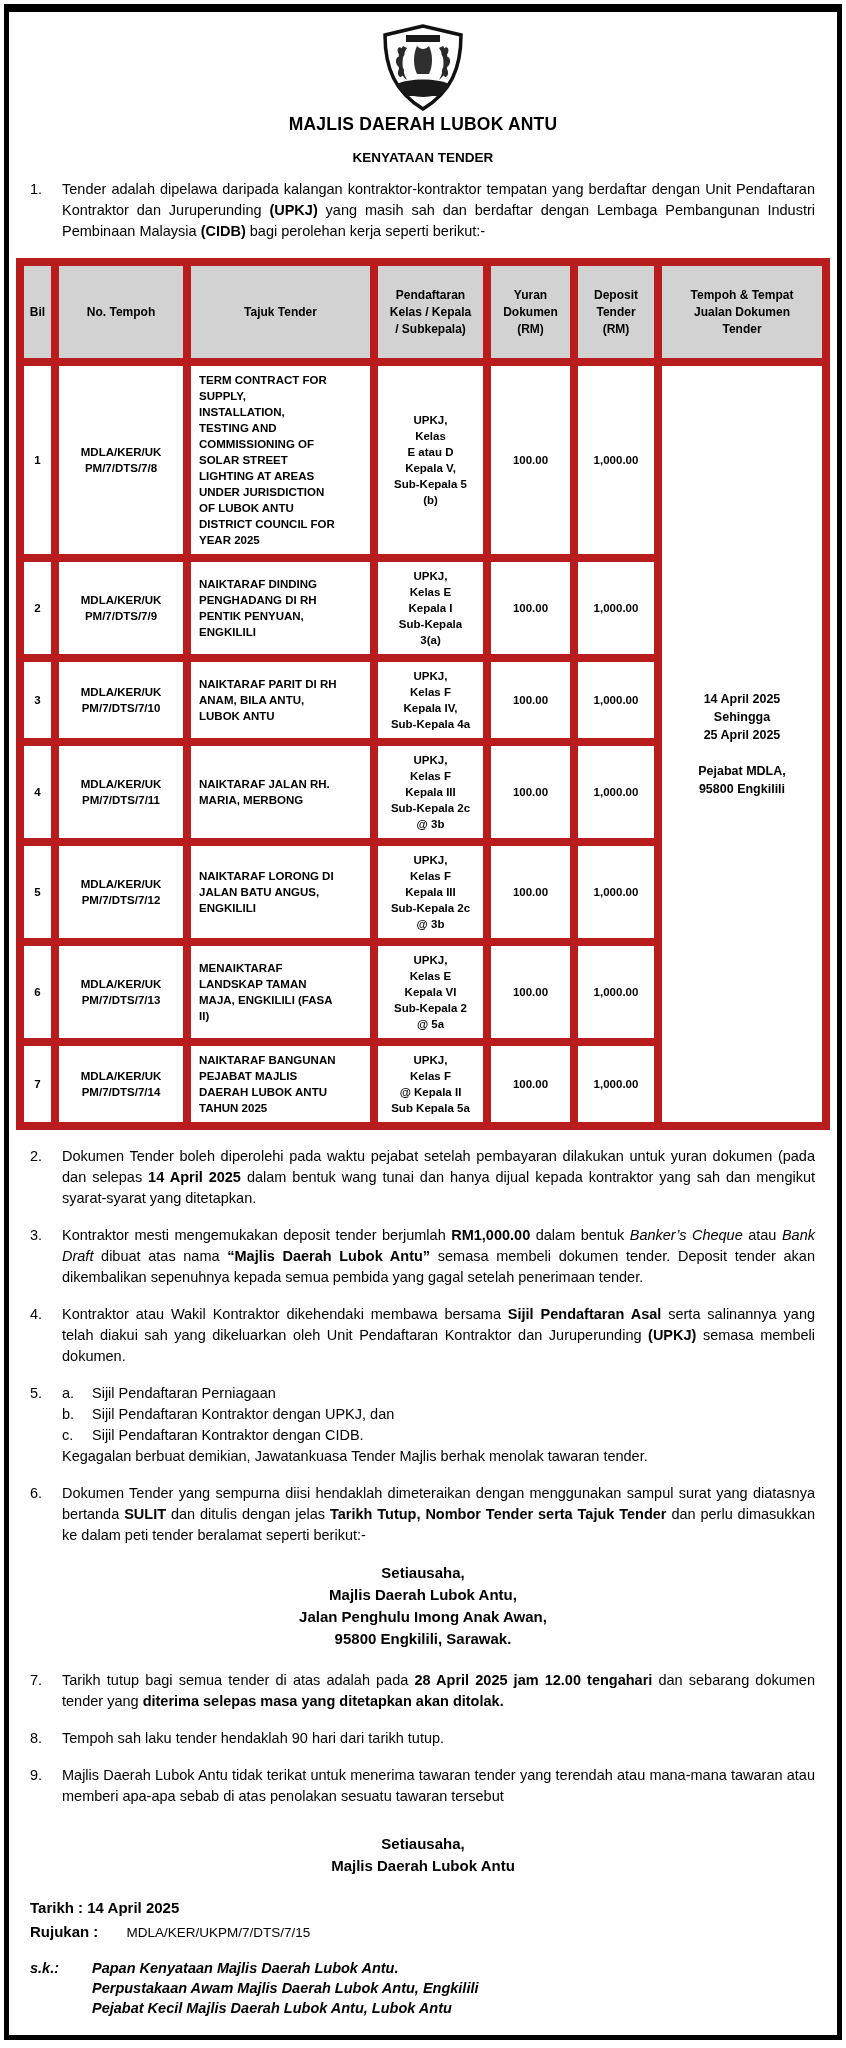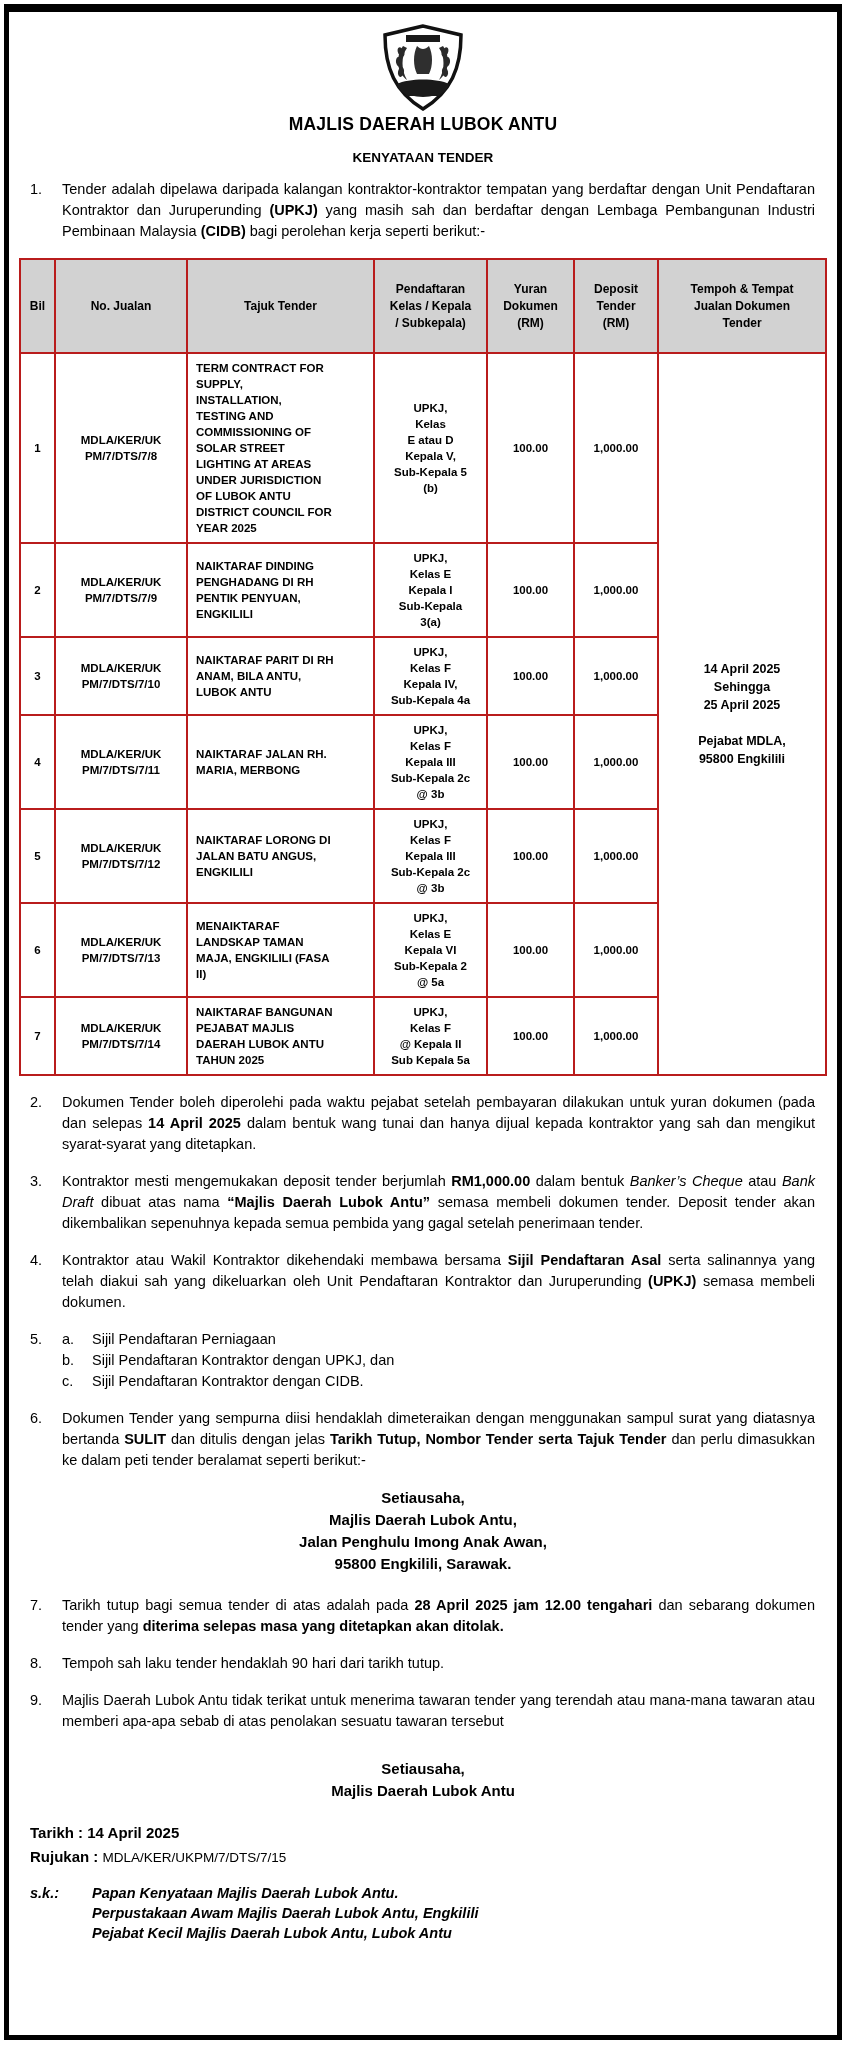--- a/index.html
+++ b/index.html
@@ -11,36 +11,36 @@
   .org{ text-align:center;font-size:17.5px;font-weight:bold;margin:2px 0 0; letter-spacing:.2px;}
   .sub{ text-align:center;font-size:13.5px;font-weight:bold;margin:15px 0 14px;}
   
   .para{display:flex;margin:0 16px 16px 15px;font-size:14.5px;line-height:21px;text-align:justify;}
   .para .num{flex:none;width:32px;}
   .para .body{flex:1;}
   .b{font-weight:bold;}
   .i{font-style:italic;}
   
   table.tbl{border-collapse:collapse;margin:0 auto 16px;table-layout:fixed;width:806px;}
-  .tbl th,.tbl td{border:2px solid #b91c1c;font-weight:bold;text-align:center;vertical-align:middle;
+  .tbl th,.tbl td{border:8px solid #b91c1c;font-weight:bold;text-align:center;vertical-align:middle;
     font-size:11.5px;line-height:16px;padding:6px 3px;white-space:pre-line;word-wrap:break-word;margin-left:28px;}
   .tbl th{background:#d2d2d2;height:80px;font-size:12px;line-height:17px;}
   col.c0{width:35px}col.c1{width:132px}col.c2{width:187px}col.c3{width:113px}col.c4{width:87px}col.c5{width:84px}col.c6{width:168px}
   .tbl td.tajuk{text-align:left;padding-left:8px;}
   .tbl td.sale{font-size:12.5px;line-height:18px;}
   
   .subrow{display:flex;text-align:left;}
   .sublet{flex:none;width:30px;}
   .tail{text-align:left;}
   
   .addr{text-align:center;font-weight:bold;font-size:15px;line-height:22px;margin:4px 0 20px;}
   .sig{text-align:center;font-weight:bold;font-size:15px;line-height:22px;margin:26px 0 20px;}
   
   .meta{margin:0 16px 2px 15px;font-size:15px;line-height:22px;font-weight:bold;}
-  .meta .ref{font-weight:normal;font-size:13.5px;}
+  .meta .ref{font-weight:normal;font-size:13.5px;margin-left:24px;}
   .sk{display:flex;margin:14px 16px 0 15px;font-size:14.5px;line-height:20px;font-weight:bold;font-style:italic;}
   .sk .sklabel{flex:none;width:62px;}
   .sk .skitems div{margin:0;font-style:italic;}
 </style>
 </head>
 <body>
 
 <div class="sheet">
   <div class="frame">
 
@@ -76,21 +76,21 @@
           <col class="c1">
           <col class="c2">
           <col class="c3">
           <col class="c4">
           <col class="c5">
           <col class="c6">
         </colgroup>
         <thead>
           <tr>
             <th>Bil</th>
-            <th>No. Jualan</th>
+            <th>No. Tempoh</th>
             <th>Tajuk Tender</th>
             <th>Pendaftaran
 Kelas / Kepala
 / Subkepala)</th>
             <th>Yuran
 Dokumen
 (RM)</th>
             <th>Deposit
 Tender
 (RM)</th>
@@ -240,21 +240,21 @@
           <span class="num">5.</span>
           <div class="body"><div class="subrow">
               <span class="sublet">a.</span>
               <span>Sijil Pendaftaran Perniagaan</span>
             </div><div class="subrow">
               <span class="sublet">b.</span>
               <span>Sijil Pendaftaran Kontraktor dengan UPKJ, dan</span>
             </div><div class="subrow">
               <span class="sublet">c.</span>
               <span>Sijil Pendaftaran Kontraktor dengan CIDB.</span>
-            </div></div>
+            </div><div class="tail">Kegagalan berbuat demikian, Jawatankuasa Tender Majlis berhak menolak tawaran tender.</div></div>
         </div>
         <div class="para">
           <span class="num">6.</span>
           <div class="body"><span>Dokumen Tender yang sempurna diisi hendaklah dimeteraikan dengan menggunakan sampul surat yang diatasnya bertanda </span><span class="b">SULIT</span><span> dan ditulis dengan jelas </span><span class="b">Tarikh Tutup, Nombor Tender serta Tajuk Tender</span><span> dan perlu dimasukkan ke dalam peti tender beralamat seperti berikut:-</span></div>
         </div>
         <div class="addr">
           <div>Setiausaha,</div>
           <div>Majlis Daerah Lubok Antu,</div>
           <div>Jalan Penghulu Imong Anak Awan,</div>
           <div>95800 Engkilili, Sarawak.</div>

